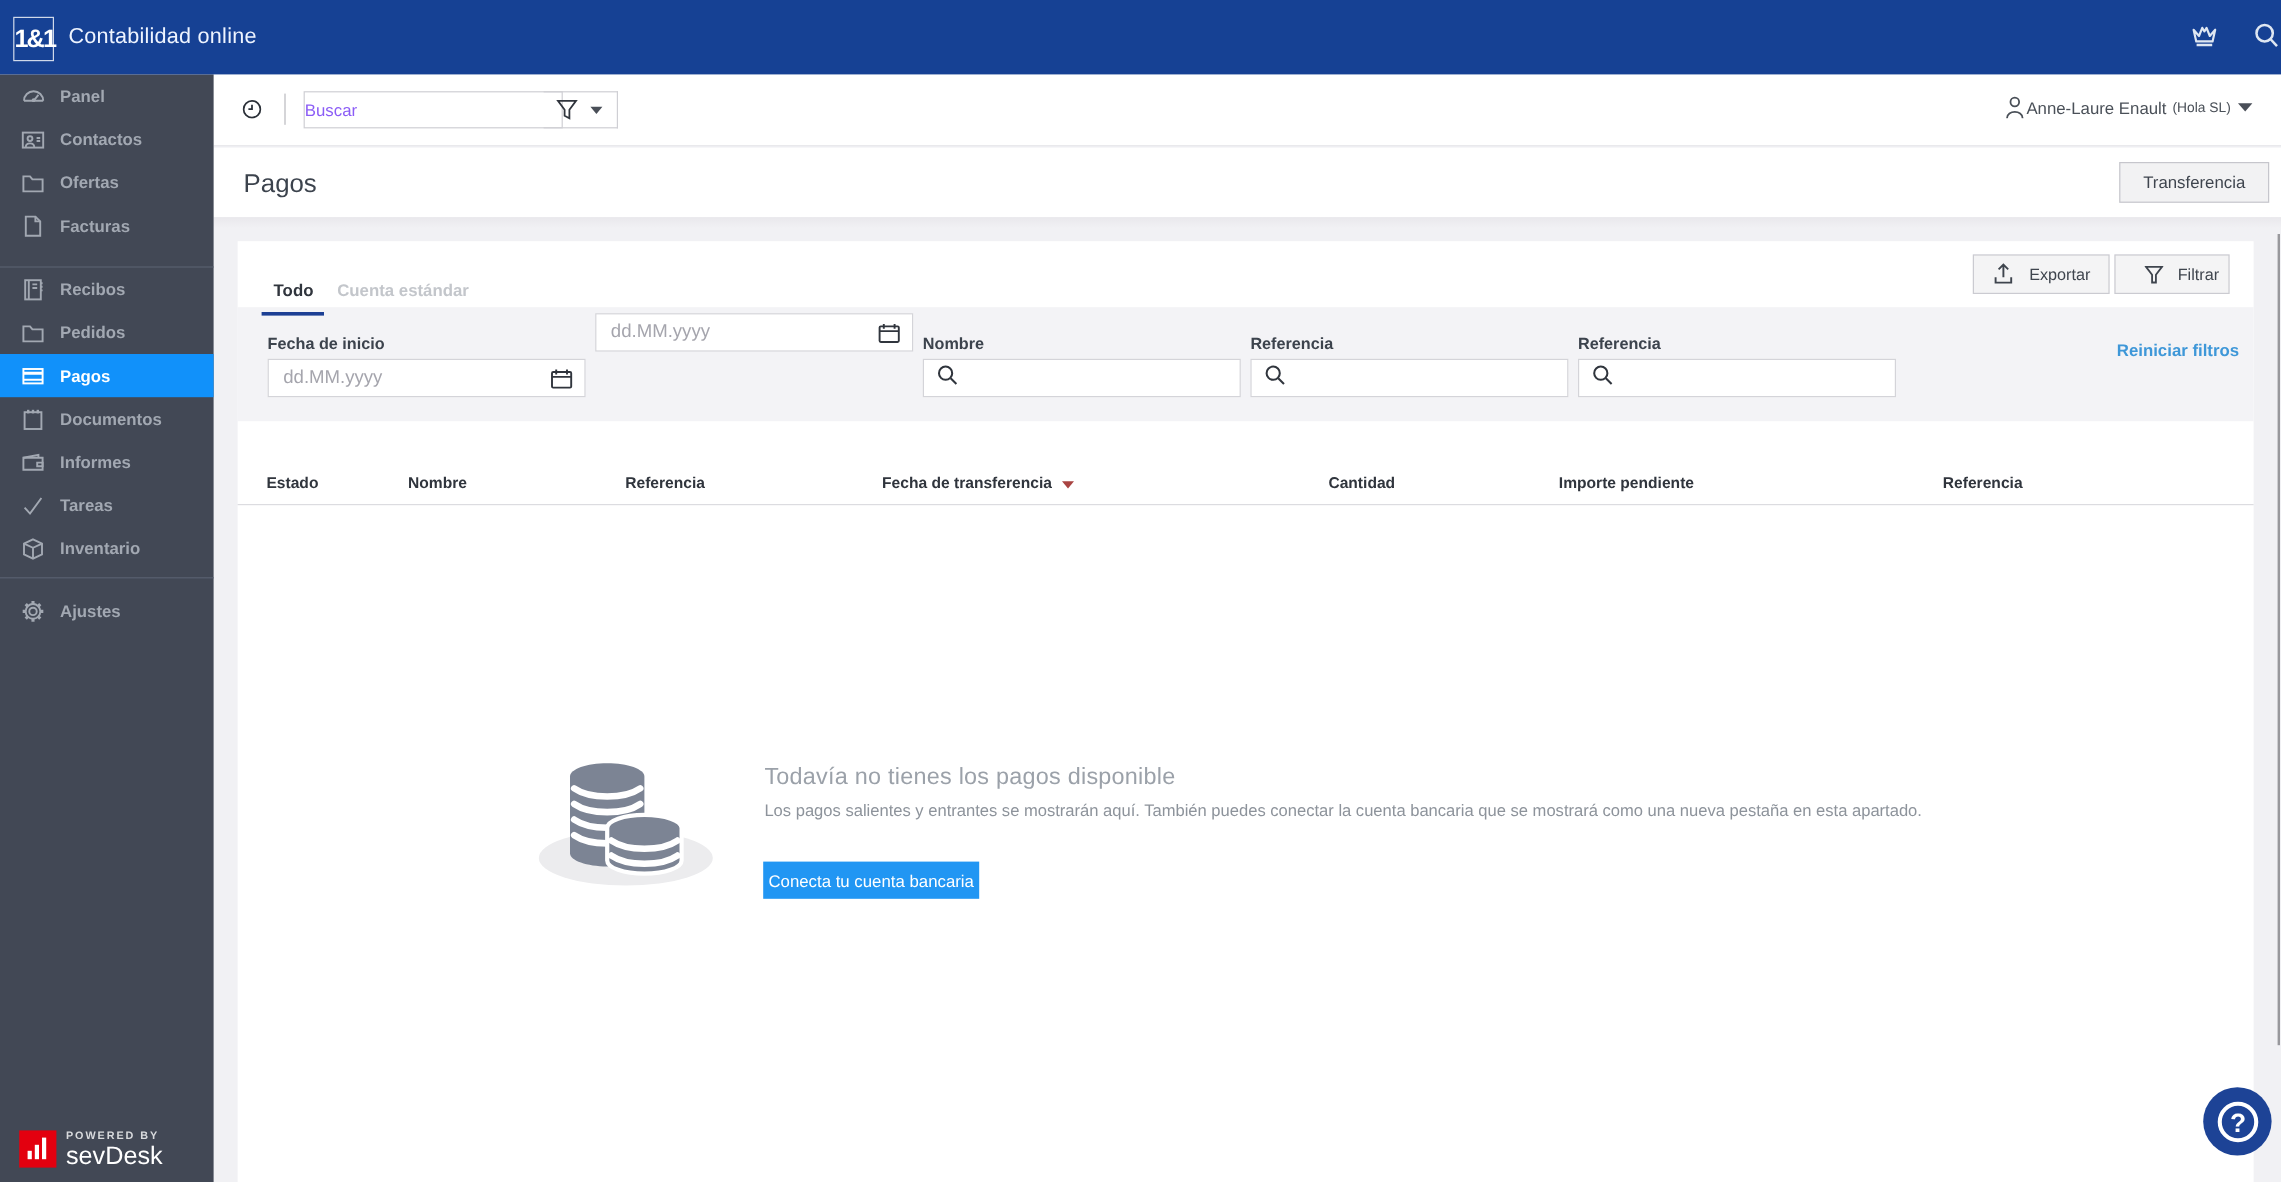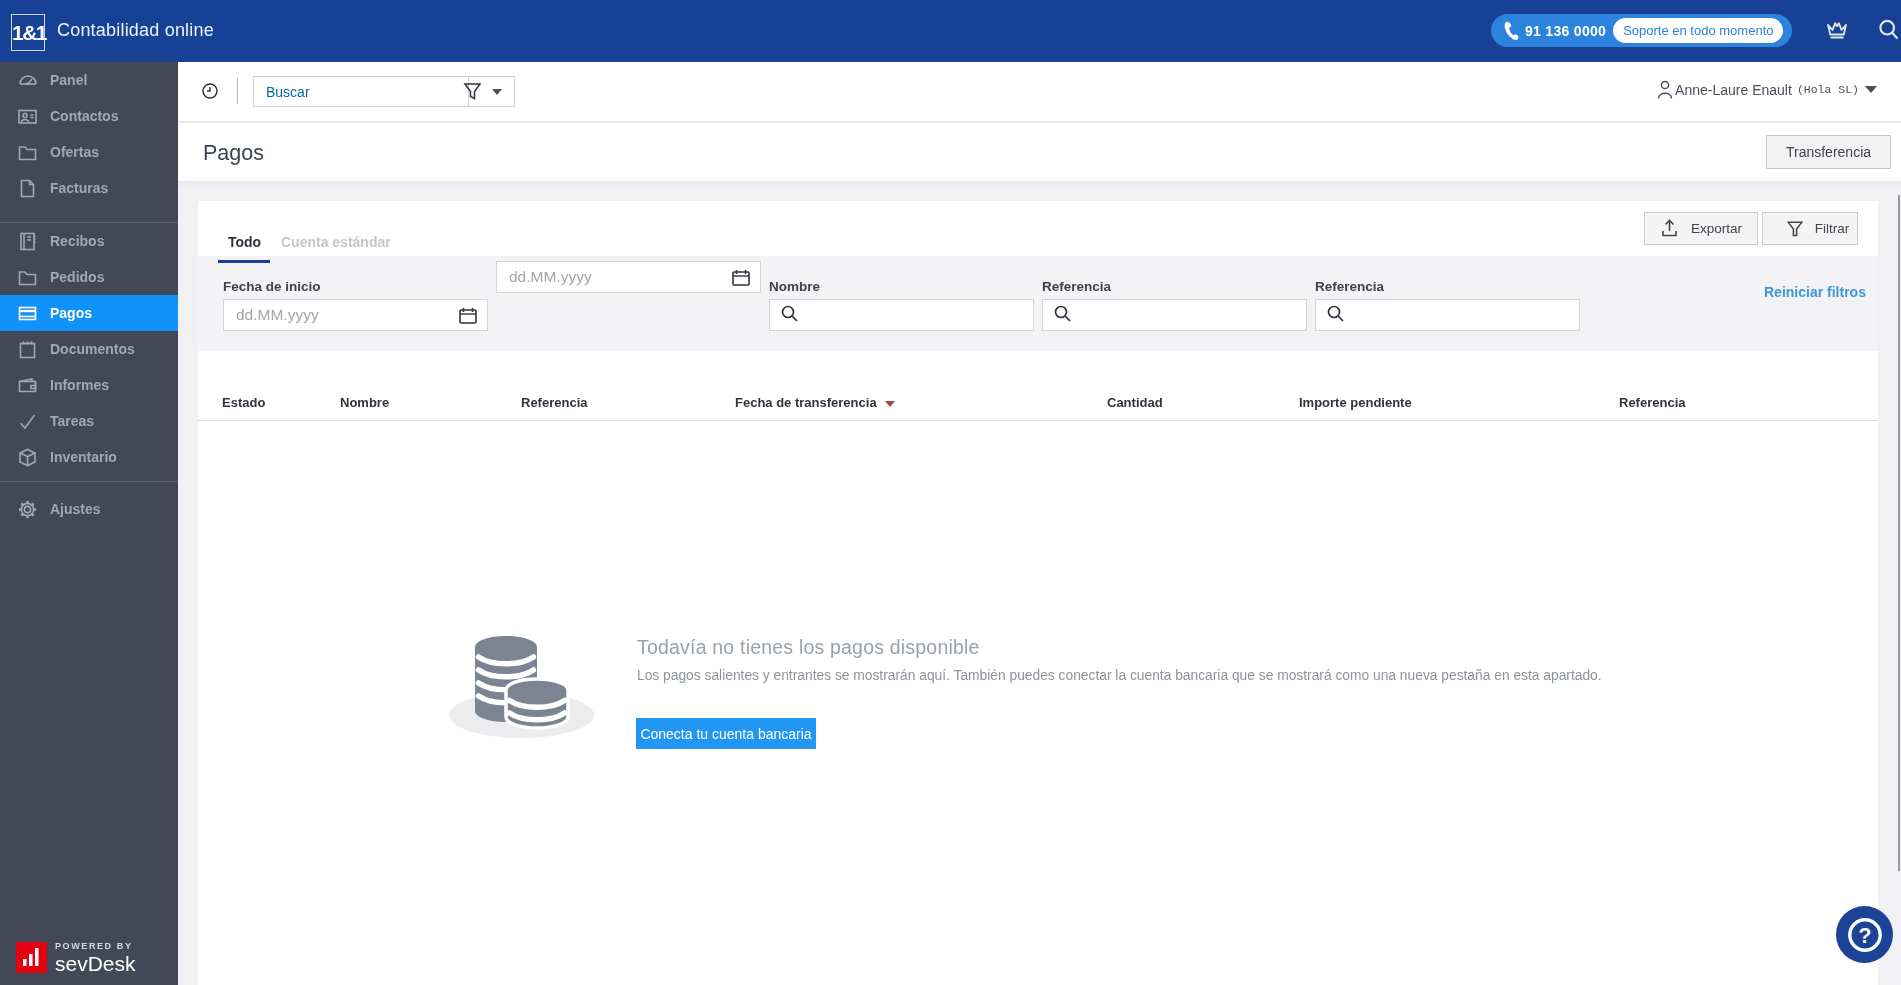--- a/index.html
+++ b/index.html
@@ -26,26 +26,26 @@
   .powered { position:absolute; left:16px; bottom:12px; display:flex; align-items:flex-end; }
   .pw-sq { width:31px; height:31px; background:#e3000f; position:relative; flex:none; }
   .pw-text { margin-left:8px; }
   .pw-by { color:#d8dadd; font-size:9px; letter-spacing:1.6px; font-weight:bold; }
   .pw-sev { color:#fff; font-size:21px; line-height:19px; font-weight:300; margin-top:3px;}
   .pw-sev b { font-weight:400; }
   
   .toolbar { position:absolute; left:178px; top:62px; width:1723px; height:60px; background:#fff; border-bottom:1px solid #e4e4e8; z-index:5;}
   .clock { position:absolute; left:24px; top:21px; }
   .tb-sep { position:absolute; left:59px; top:16px; width:1px; height:26px; background:#b9b9bf; }
-  .buscar { position:absolute; left:75px; top:14px; width:216px; height:31px; border:1px solid #cfcfd4; background:#fff; display:flex; align-items:center; padding-left:12px; color:#0369a1; font-size:14px; }
+  .buscar { position:absolute; left:75px; top:14px; width:216px; height:31px; border:1px solid #cfcfd4; background:#fff; display:flex; align-items:center; color:#8b5cf6; font-size:14px; }
   .tb-filter { position:absolute; left:275px; top:14px; width:62px; height:31px; border:1px solid #cfcfd4; border-left:none; display:flex; align-items:center; padding-left:10px; }
   .caret-down { width:0; height:0; border-left:5px solid transparent; border-right:5px solid transparent; border-top:6px solid #4a4f58; margin-left:10px; }
   .userbox { position:absolute; right:24px; top:18px; display:flex; align-items:center; color:#4a5058; font-size:14px; }
   .userbox .uname { margin-left:2px; }
-  .userbox .usub { font-size:11.5px; margin-left:5px;font-family:Liberation Mono, monospace; }
+  .userbox .usub { font-size:11.5px; margin-left:5px; }
   .userbox .caret-down { border-top-color:#4a4f58; margin-left:6px; border-left-width:6px; border-right-width:6px; border-top-width:7px;}
   
   .pagehead { position:absolute; left:178px; top:123px; width:1723px; height:58px; background:#fff; }
   .pagehead h1 { position:absolute; left:25px; top:18px; font-size:21.5px; font-weight:400; color:#3c434d; }
   .btn-transfer { position:absolute; left:1588px; top:12px; width:125px; height:34px; background:#f2f2f3; border:1px solid #c6c6cc; color:#3f454e; font-size:14px; display:flex; align-items:center; justify-content:center; }
   .headshadow { position:absolute; left:178px; top:181px; width:1723px; height:20px; background:linear-gradient(#e9e8ec, #f1f1f4 45%); }
   
   .card { position:absolute; left:198px; top:201px; width:1680px; height:784px; background:#fff; }
   .tab { position:absolute; font-size:14px; font-weight:bold; }
   .tab1 { left:30px; top:33px; color:#30353d; }
@@ -74,27 +74,20 @@
   .btn-blue { position:absolute; left:636px; top:718px; width:180px; height:31px; background:#2196f3; color:#fff; font-size:14px; display:flex; align-items:center; justify-content:center; z-index:2;}
   
   .vscroll { position:absolute; left:1898px; top:195px; width:2px; height:676px; background:#98989c; z-index:25;}
   .helpbtn { position:absolute; left:1836px; top:906px; width:57px; height:57px; border-radius:50%; background:#1d4396; display:flex; align-items:center; justify-content:center; z-index:40; }
 </style>
 </head>
 <body>
   <div class="topbar">
     <div class="logo-box"><span>1&amp;1</span></div>
     <div class="brand">Contabilidad online</div>
-    <div class="phone-pill">
-      <svg width="19" height="19" viewBox="0 0 20 20">
-        <path d="M4 2 C7 2 9 4 8.5 6 L7 8 C8 11 10 13 13 14.5 L15 13 C17 12.8 19 14.5 18.6 17 C18 19 15 19.5 12 18 C7.5 15.8 4.2 12.5 2.4 8 C1.2 5 2 2.2 4 2 Z" fill="#fff" transform="rotate(12 10 10)"></path>
-      </svg>
-      <span class="phone-num">91 136 0000</span>
-      <span class="support-pill">Soporte en todo momento</span>
-    </div>
     <div class="crown">
       <svg width="22" height="22" viewBox="0 0 22 22">
         <path d="M2 6.8 L6.5 12 L9.2 5.2 L11 8.2 L12.8 5.2 L15.5 12 L20 6.8 L17.8 16.5 L4.2 16.5 Z" fill="none" stroke="#dfe7f2" stroke-width="1.8" stroke-linejoin="round"></path>
         <path d="M4.5 19.5 L17.5 19.5" fill="none" stroke="#dfe7f2" stroke-width="2"></path>
       </svg>
     </div>
     <div class="top-search">
       <svg width="20" height="21" viewBox="0 0 20 21">
         <circle cx="8.2" cy="8.7" r="6.8" fill="none" stroke="#dfe7f2" stroke-width="2.1"></circle>
         <line x1="13.2" y1="13.7" x2="18.5" y2="19.5" stroke="#dfe7f2" stroke-width="2.1"></line>

